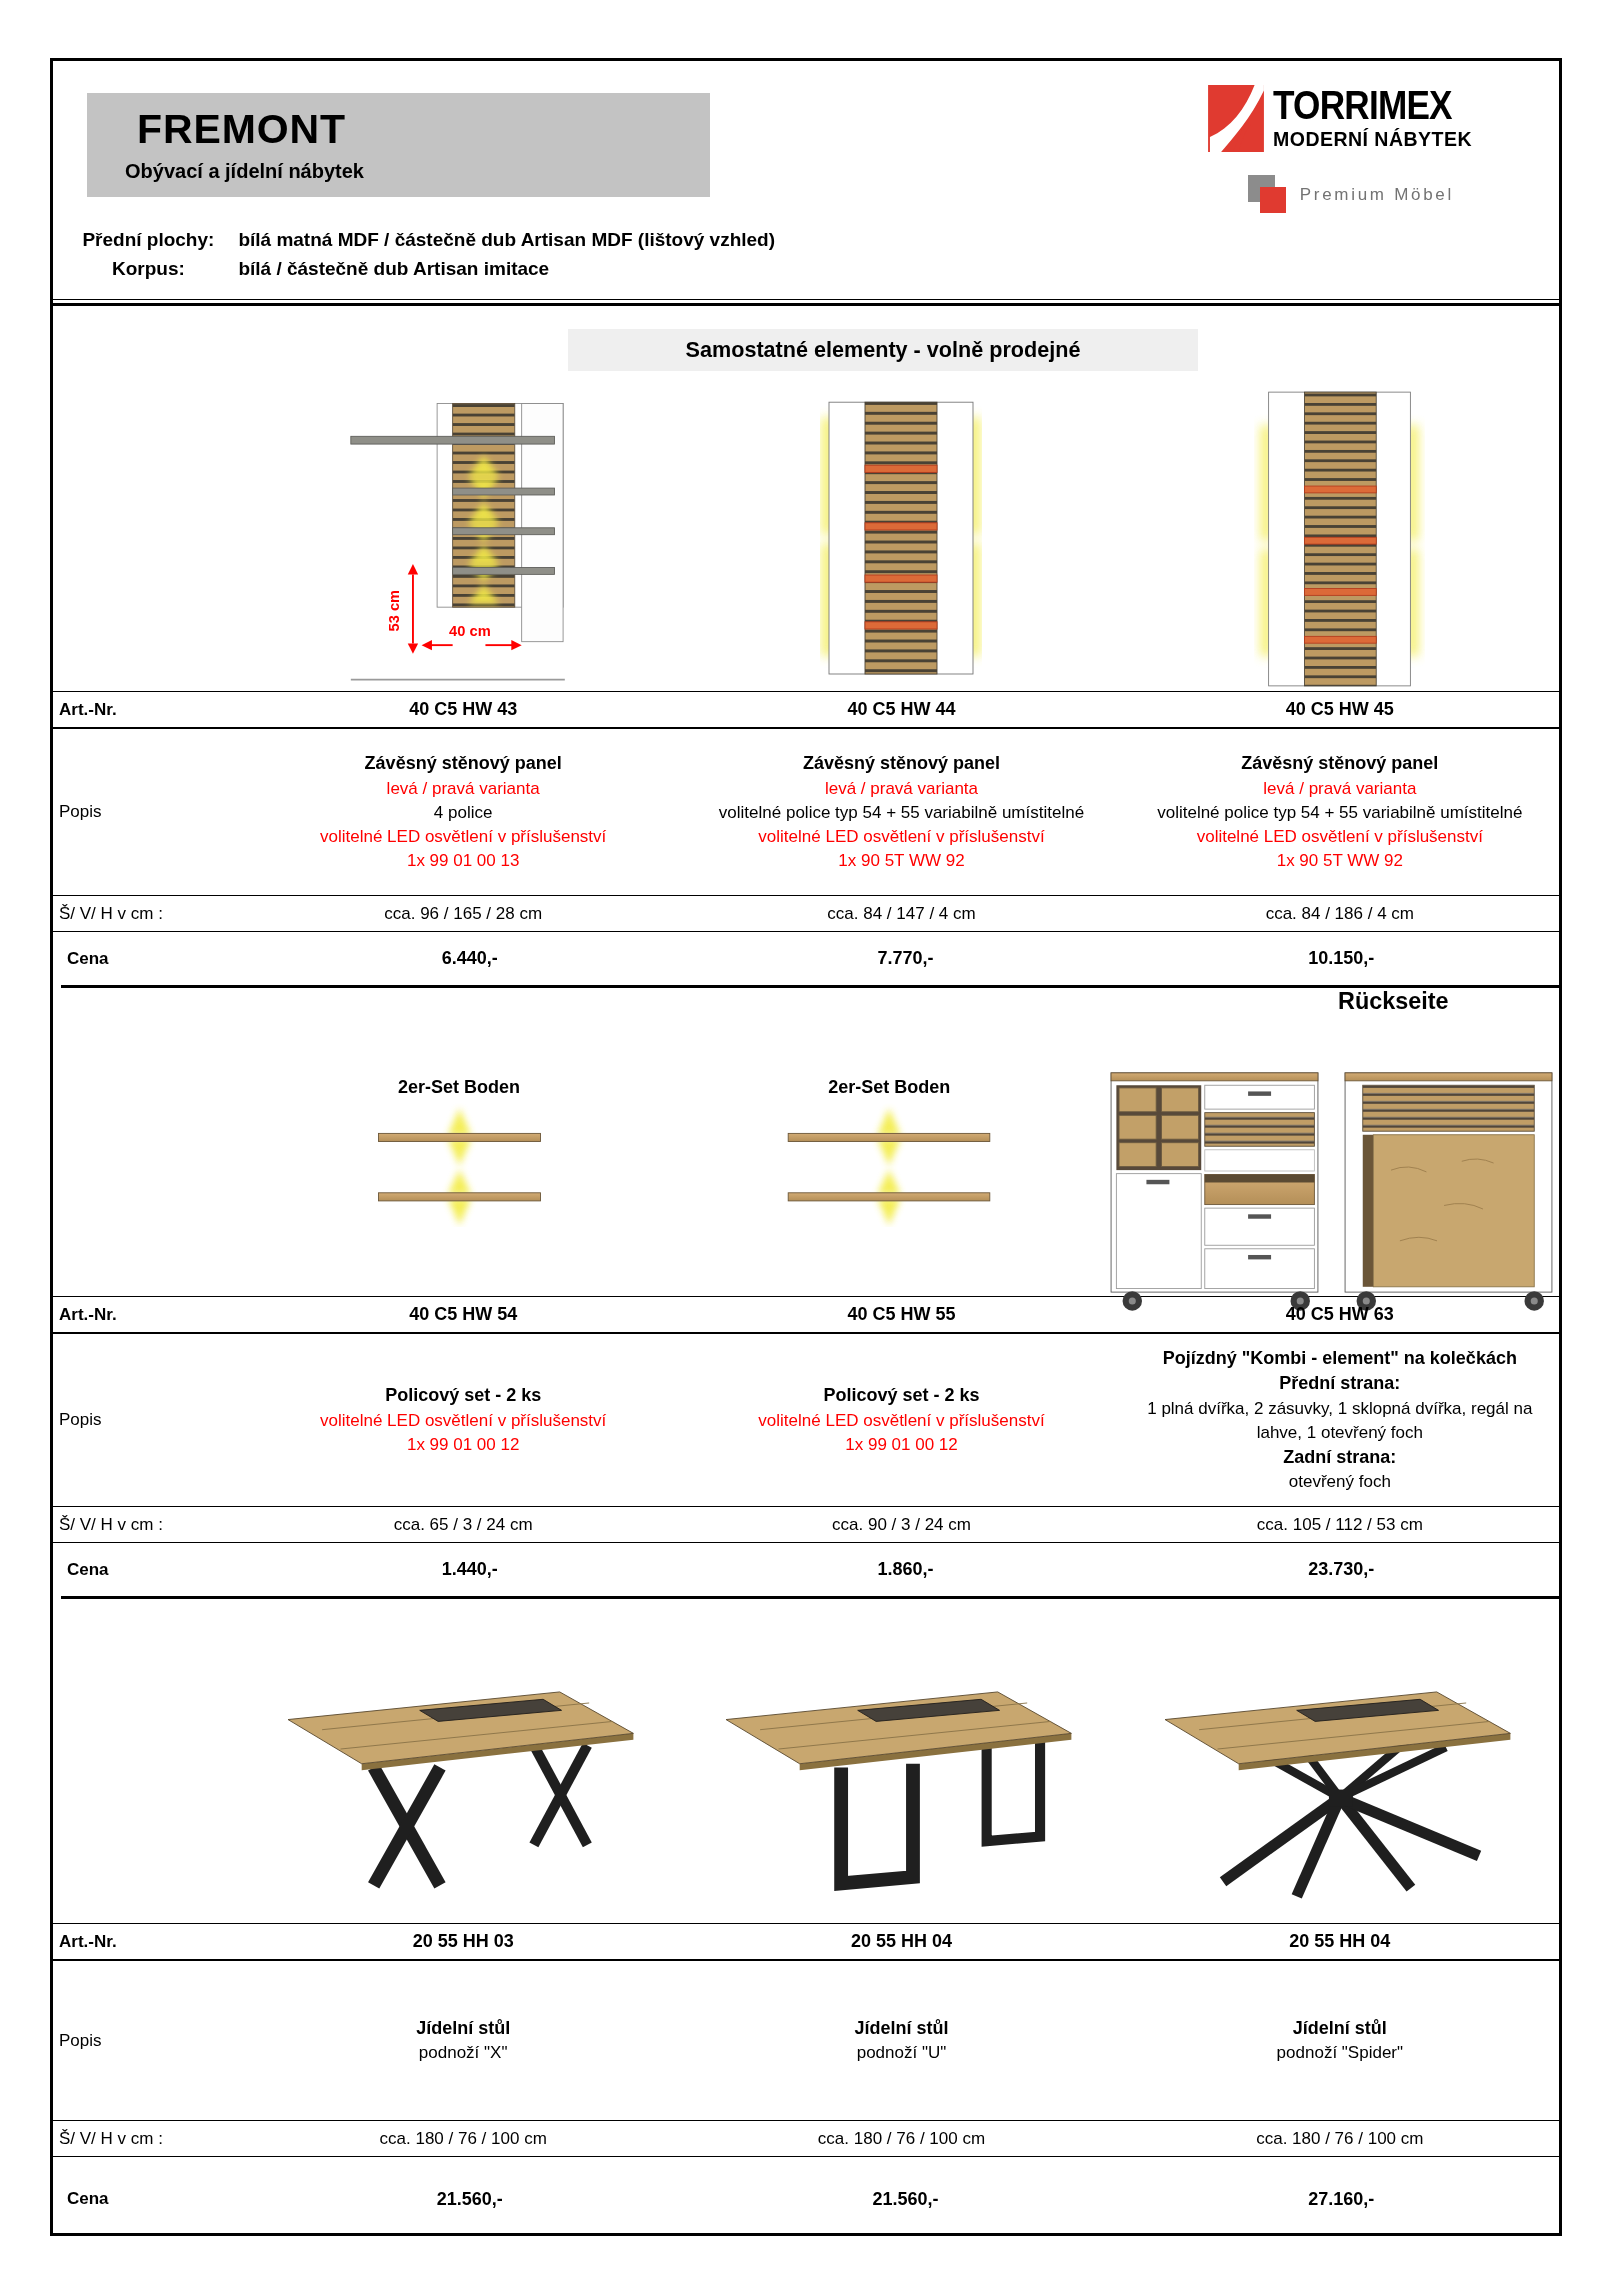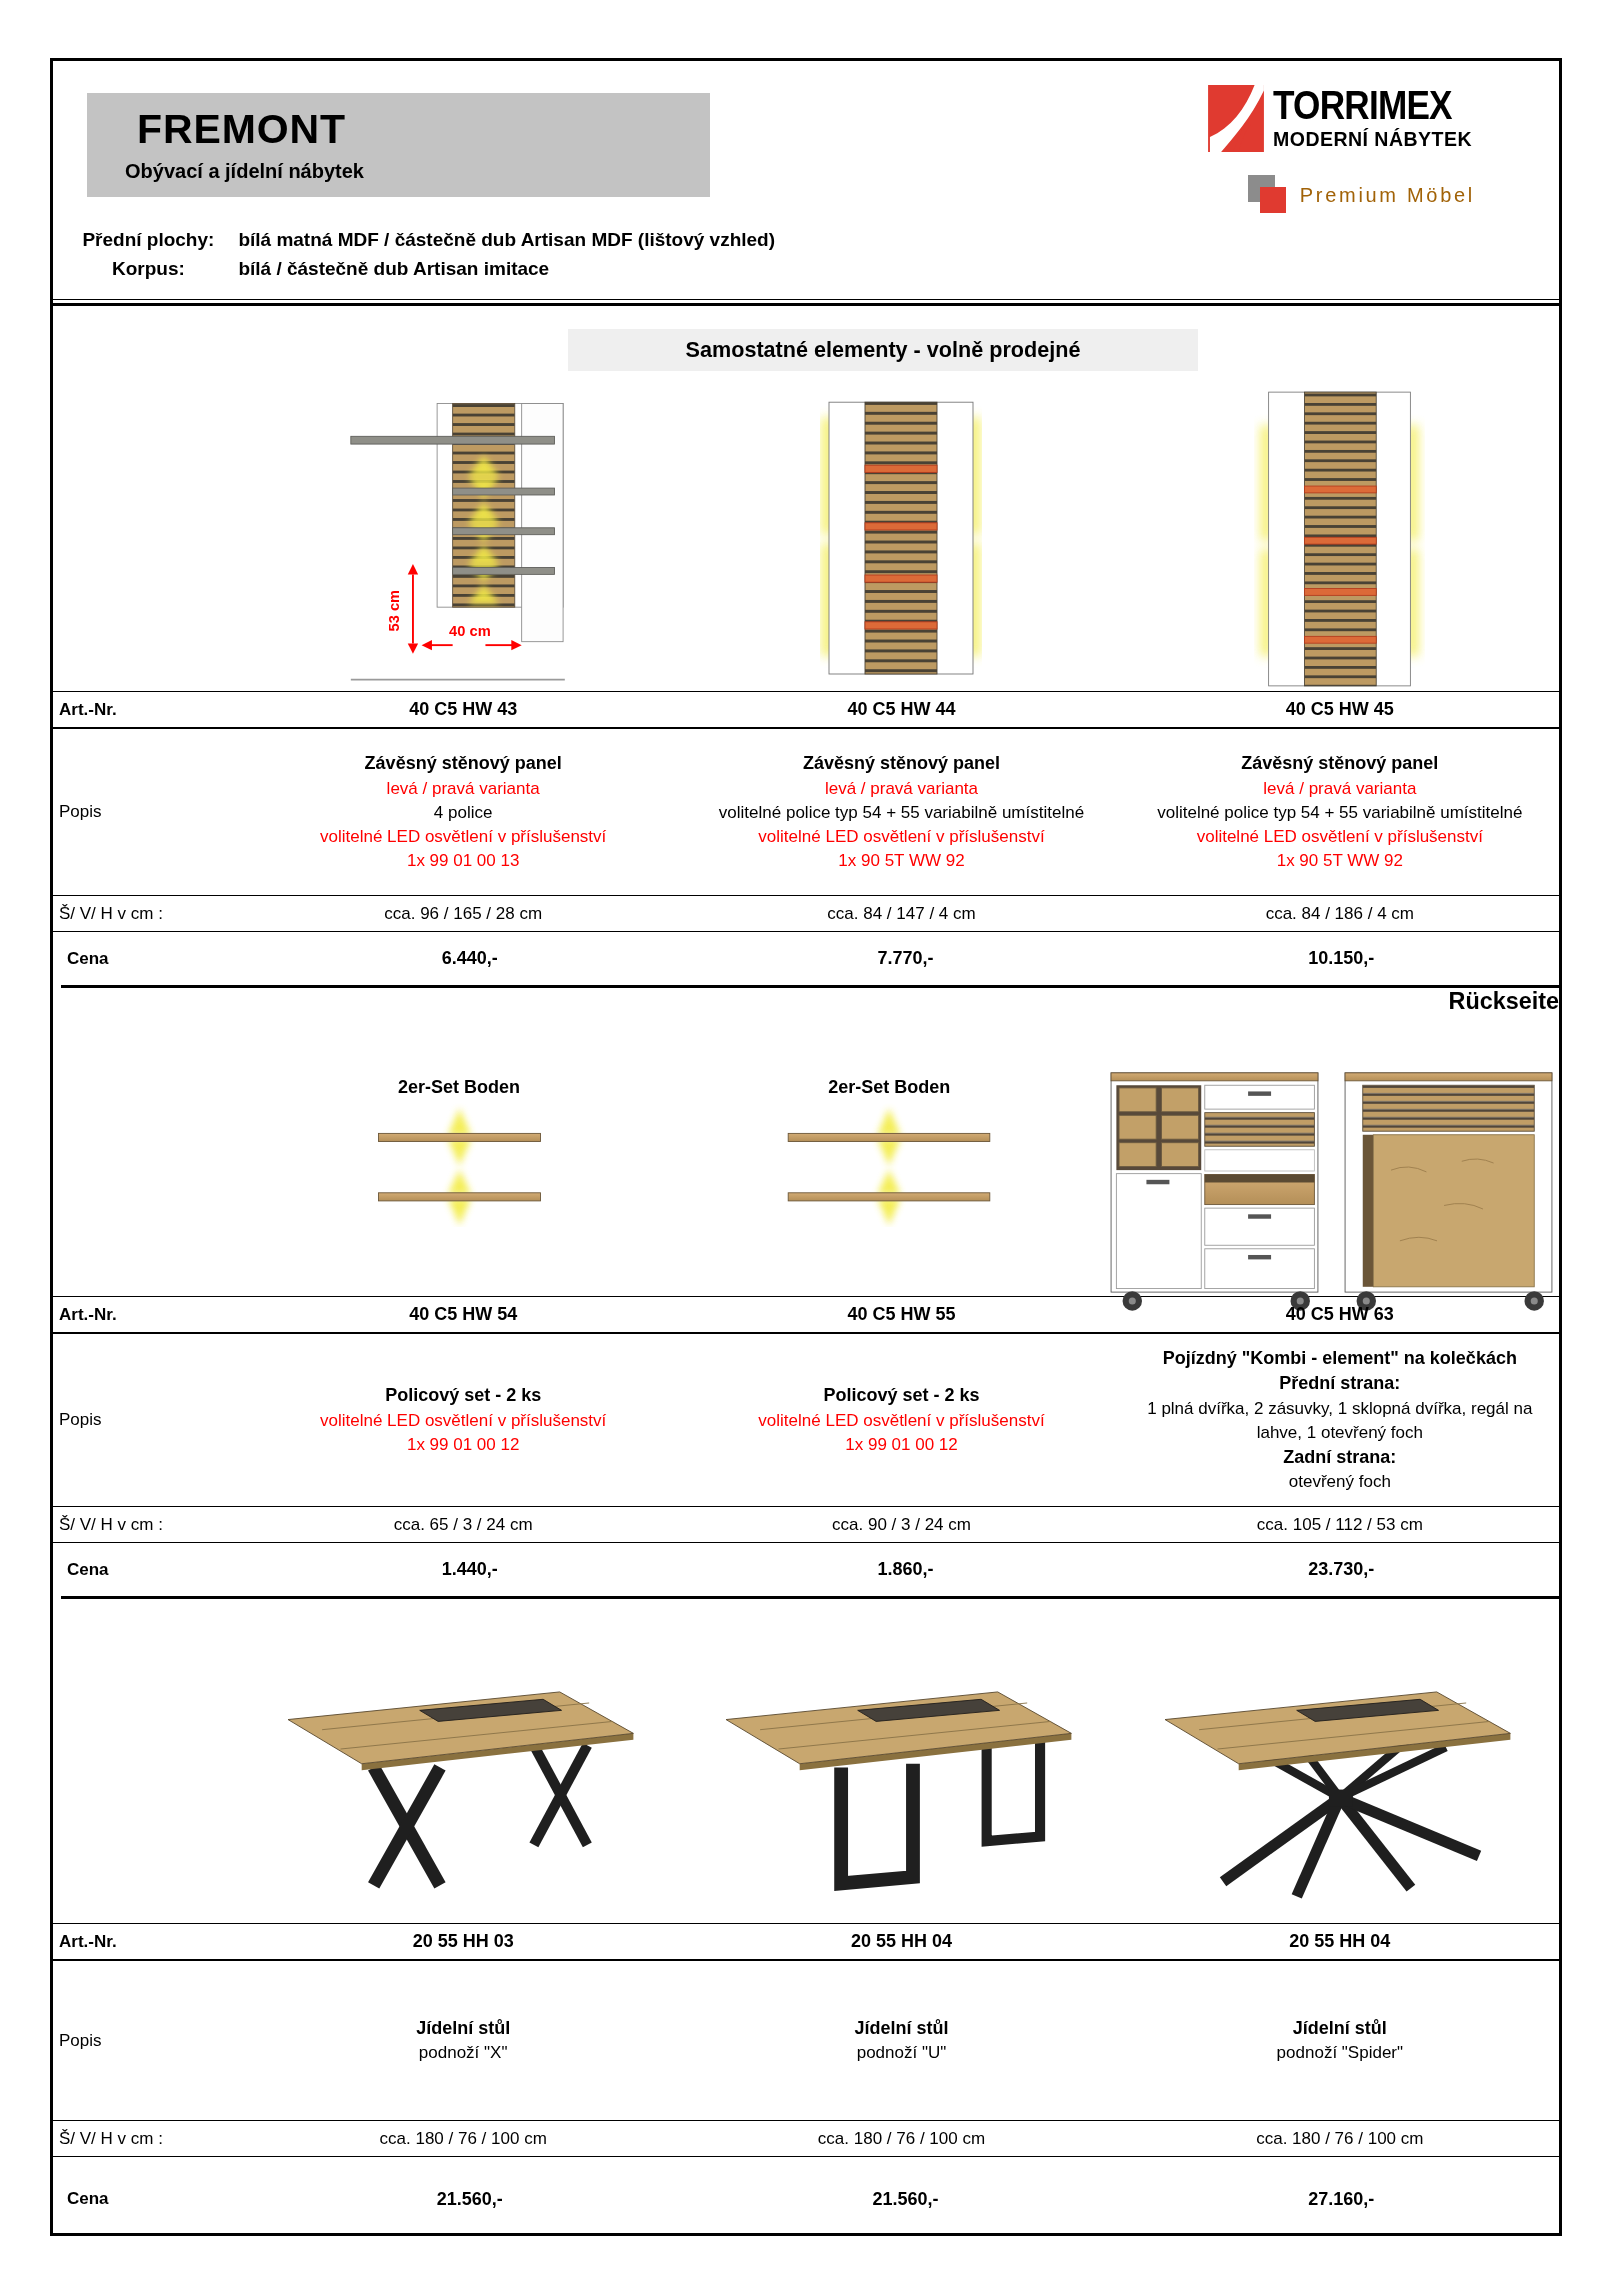--- a/index.html
+++ b/index.html
@@ -14,21 +14,21 @@
   .title-box .t1{font-size:41px;font-weight:bold;letter-spacing:0.9px;padding:12.6px 0 0 50px;}
   .title-box .t2{font-size:20px;font-weight:bold;padding:7.2px 0 0 38px;}
   .brand{position:absolute;right:27px;top:24px;width:324px;}
   .brand-row{display:flex;align-items:flex-start;gap:9px;}
   .brand-text .bn{font-size:40px;font-weight:bold;transform:scaleX(.88);transform-origin:left;letter-spacing:-0.9px;line-height:1;}
   .brand-text .bt{font-size:21px;font-weight:bold;transform:scaleX(.93);transform-origin:left;letter-spacing:0.5px;margin-top:1.8px;}
   .premium{display:flex;align-items:center;gap:10.8px;margin:23.4px 0 0 40px;}
   .pm-sq{position:relative;width:41px;height:40px;}
   .pm-grey{position:absolute;left:0;top:0;width:27px;height:27px;background:#8c8c8c;}
   .pm-red{position:absolute;left:11.7px;top:11.7px;width:26px;height:26px;background:#e03a30;}
-  .pm-label{font-size:20px;color:#a16207;letter-spacing:2.7px;}
+  .pm-label{font-size:17px;color:#737373;letter-spacing:2.7px;}
   .materials{position:absolute;left:5.4px;top:164px;font-size:19px;font-weight:bold;line-height:1.55;}
   .materials .mrow{display:flex;}
   .materials .ml{width:180px;text-align:center;}
 
   .hdr-divider .thin{border-top:1.8px solid #000;margin-bottom:2.7px;}
   .hdr-divider .thick{border-top:3.6px solid #000;}
 
   .sec-title-wrap{padding:23.4px 0 16px 0;}
   .sec-title{width:630px;margin:0 auto 0 515px;background:#efefef;text-align:center;
              font-size:21.6px;font-weight:bold;padding:8px 0;}
@@ -47,21 +47,21 @@
   .pline.red{color:#f00;}
   .popis-cell.narrow{max-width:378px;margin:0 auto;}
   .dims-row{height:36px;border-bottom:1.8px solid #000;}
   .dims-row .cell{font-size:17px;}
   .cena-row{border-bottom:3.6px solid #000;margin-left:8px;}
   .cena-row .cell{font-size:18px;font-weight:bold;}
   .cena-row.last{border-bottom:none;}
 
   .img-caption{font-size:18px;font-weight:bold;margin-bottom:3.6px;}
   .kombi-wrap{display:flex;gap:12.6px;align-items:flex-end;}
-  .kombi-view{display:flex;flex-direction:column;align-items:flex-end;gap:44px;}
+  .kombi-view{display:flex;flex-direction:column;align-items:flex-start;gap:44px;}
   .kombi-caption{font-size:23.4px;font-weight:bold;height:32px;}
 </style>
 </head>
 <body>
 
 <svg width="0" height="0" style="position:absolute">
   <defs>
     <linearGradient id="woodGrad" x1="0" y1="0" x2="0" y2="1">
       <stop offset="0" stop-color="#d2ab74"></stop>
         <stop offset="1" stop-color="#b48f58"></stop>

